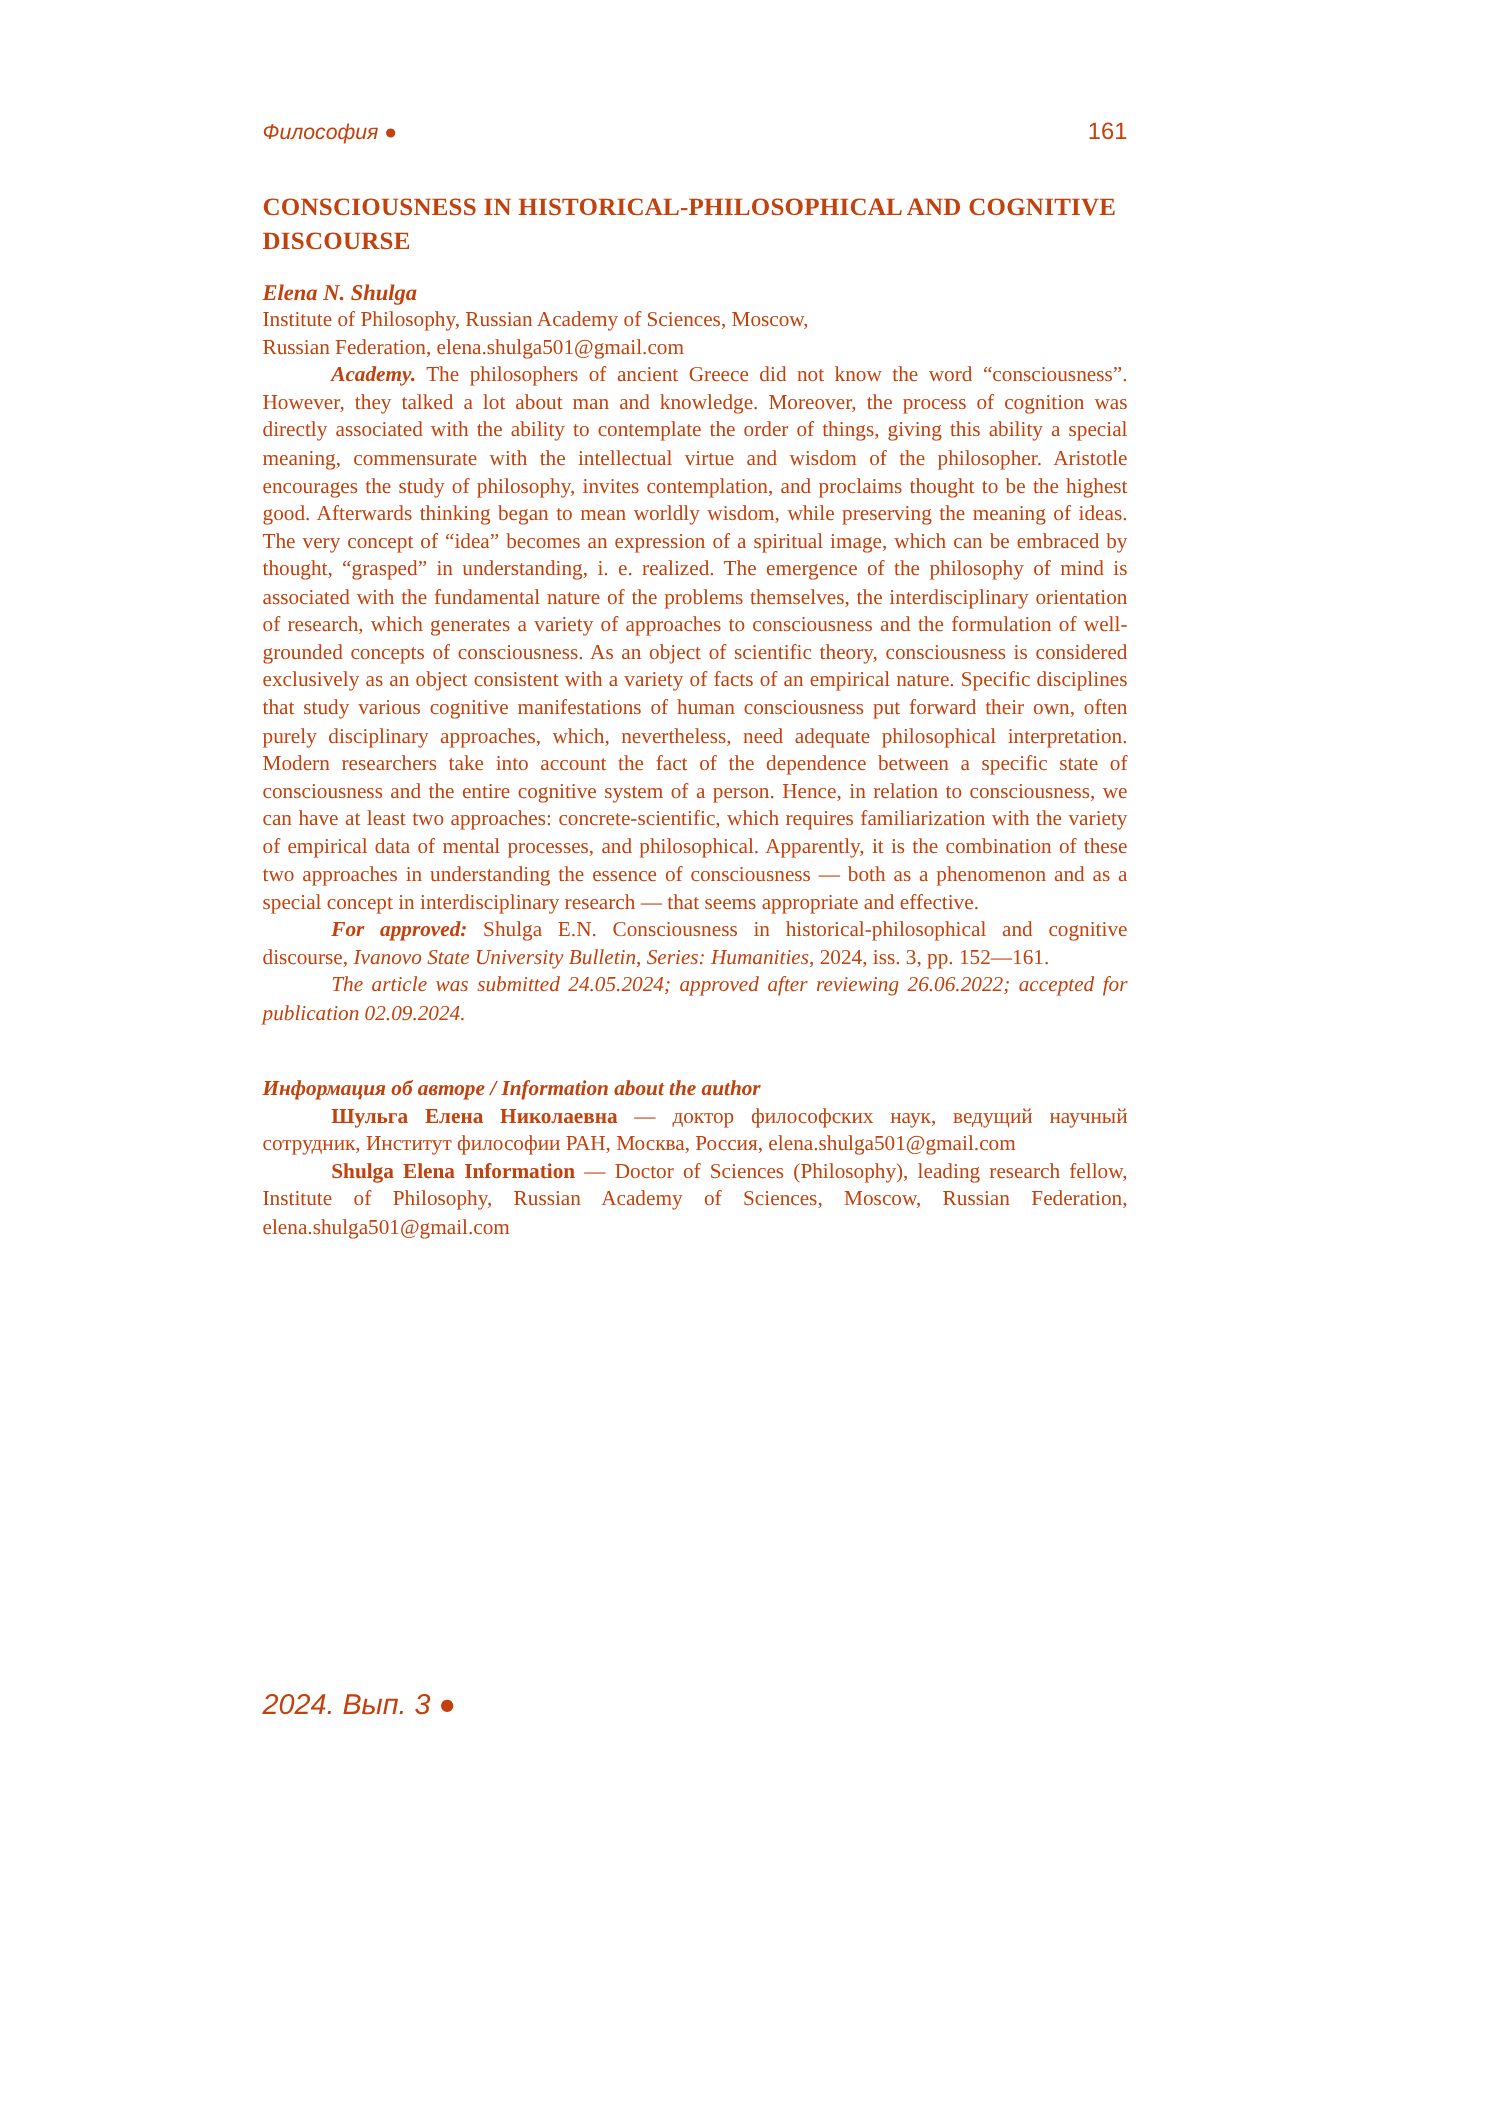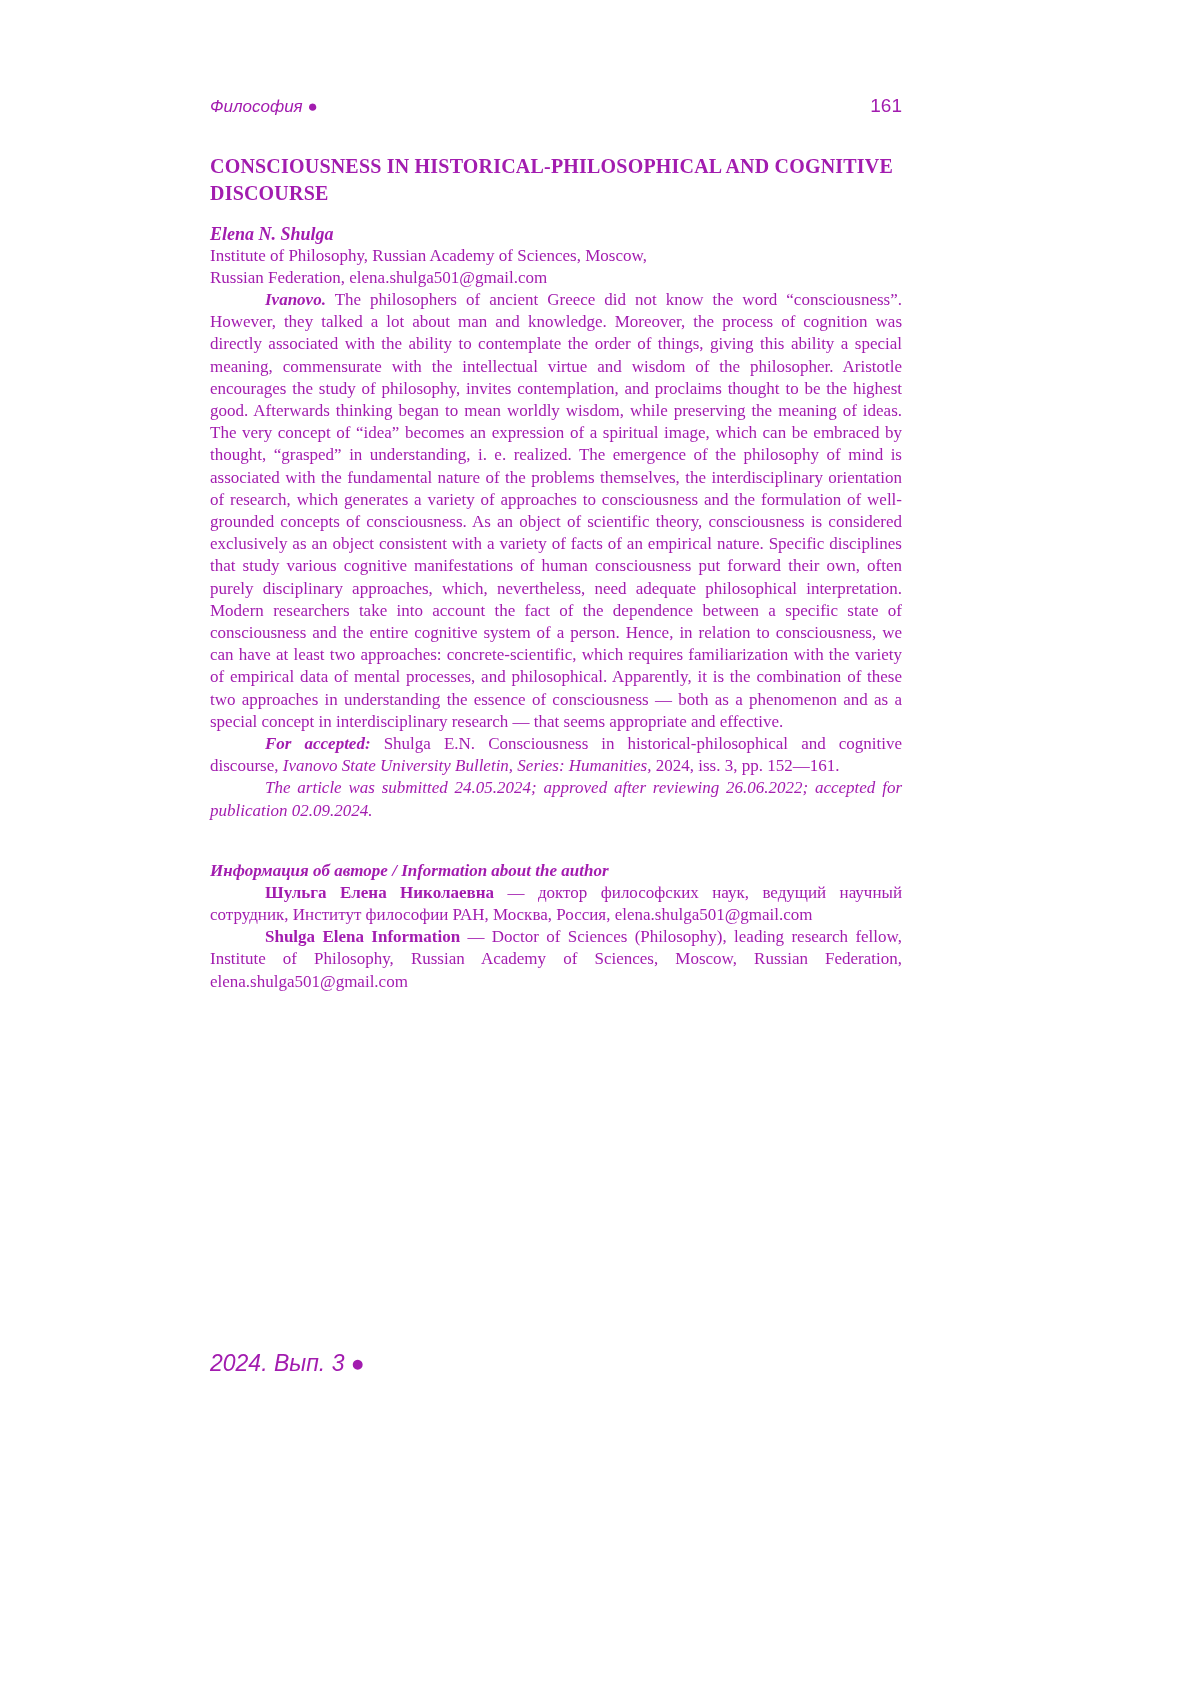--- a/index.html
+++ b/index.html
@@ -1,21 +1,21 @@
 <!DOCTYPE html>
 <html><head>
 <meta charset="utf-8">
 <style>
   html, body { margin: 0; padding: 0; background: #ffffff; }
   .page {
     position: relative;
     width: 1200px;
     height: 1697px;
     background: #ffffff;
-    color: #a21caf;
+    color: #c2410c;
     font-family: "Liberation Serif", serif;
     overflow: hidden;
   }
   .content {
     position: absolute;
     left: 210px;
     top: 95px;
     width: 692px;
   }
   .header-row {
@@ -95,27 +95,27 @@
     </div>
 
     <h1 class="article-title">CONSCIOUSNESS IN HISTORICAL-PHILOSOPHICAL AND COGNITIVE DISCOURSE</h1>
 
     <div class="author-name">Elena N. Shulga</div>
 
     <div class="affiliation">Institute of Philosophy, Russian Academy of Sciences, Moscow,</div>
     <div class="affiliation">Russian Federation, elena.shulga501@gmail.com</div>
 
     <p class="para indent mt-abstract">
-      <span class="lead">Ivanovo.</span>
+      <span class="lead">Academy.</span>
       <span>The philosophers of ancient Greece did not know the word “consciousness”. However, they talked a lot about man and knowledge. Moreover, the process of cognition was directly associated with the ability to contemplate the order of things, giving this ability a special meaning, commensurate with the intellectual virtue and wisdom of the philosopher. Aristotle encourages the study of philosophy, invites contemplation, and proclaims thought to be the highest good. Afterwards thinking began to mean worldly wisdom, while preserving the meaning of ideas. The very concept of “idea” becomes an expression of a spiritual image, which can be embraced by thought, “grasped” in understanding, i. e. realized. The emergence of the philosophy of mind is associated with the fundamental nature of the problems themselves, the interdisciplinary orientation of research, which generates a variety of approaches to consciousness and the formulation of well-grounded concepts of consciousness. As an object of scientific theory, consciousness is considered exclusively as an object consistent with a variety of facts of an empirical nature. Specific disciplines that study various cognitive manifestations of human consciousness put forward their own, often purely disciplinary approaches, which, nevertheless, need adequate philosophical interpretation. Modern researchers take into account the fact of the dependence between a specific state of consciousness and the entire cognitive system of a person. Hence, in relation to consciousness, we can have at least two approaches: concrete-scientific, which requires familiarization with the variety of empirical data of mental processes, and philosophical. Apparently, it is the combination of these two approaches in understanding the essence of consciousness — both as a phenomenon and as a special concept in interdisciplinary research — that seems appropriate and effective.</span>
     </p>
 
 
     <p class="para indent mt-block">
-      <span class="lead">For accepted:</span>
+      <span class="lead">For approved:</span>
       <span>Shulga E.N. Consciousness in historical-philosophical and cognitive discourse,</span>
       <span class="italic">Ivanovo State University Bulletin, Series: Humanities,</span>
       <span>2024, iss. 3, pp. 152—161.</span>
     </p>
 
     <p class="para indent dates-para">The article was submitted 24.05.2024; approved after reviewing 26.06.2022; accepted for publication 02.09.2024.</p>
 
     <div class="info-heading">Информация об авторе / Information about the author</div>
 
     <p class="para indent mt-block">

